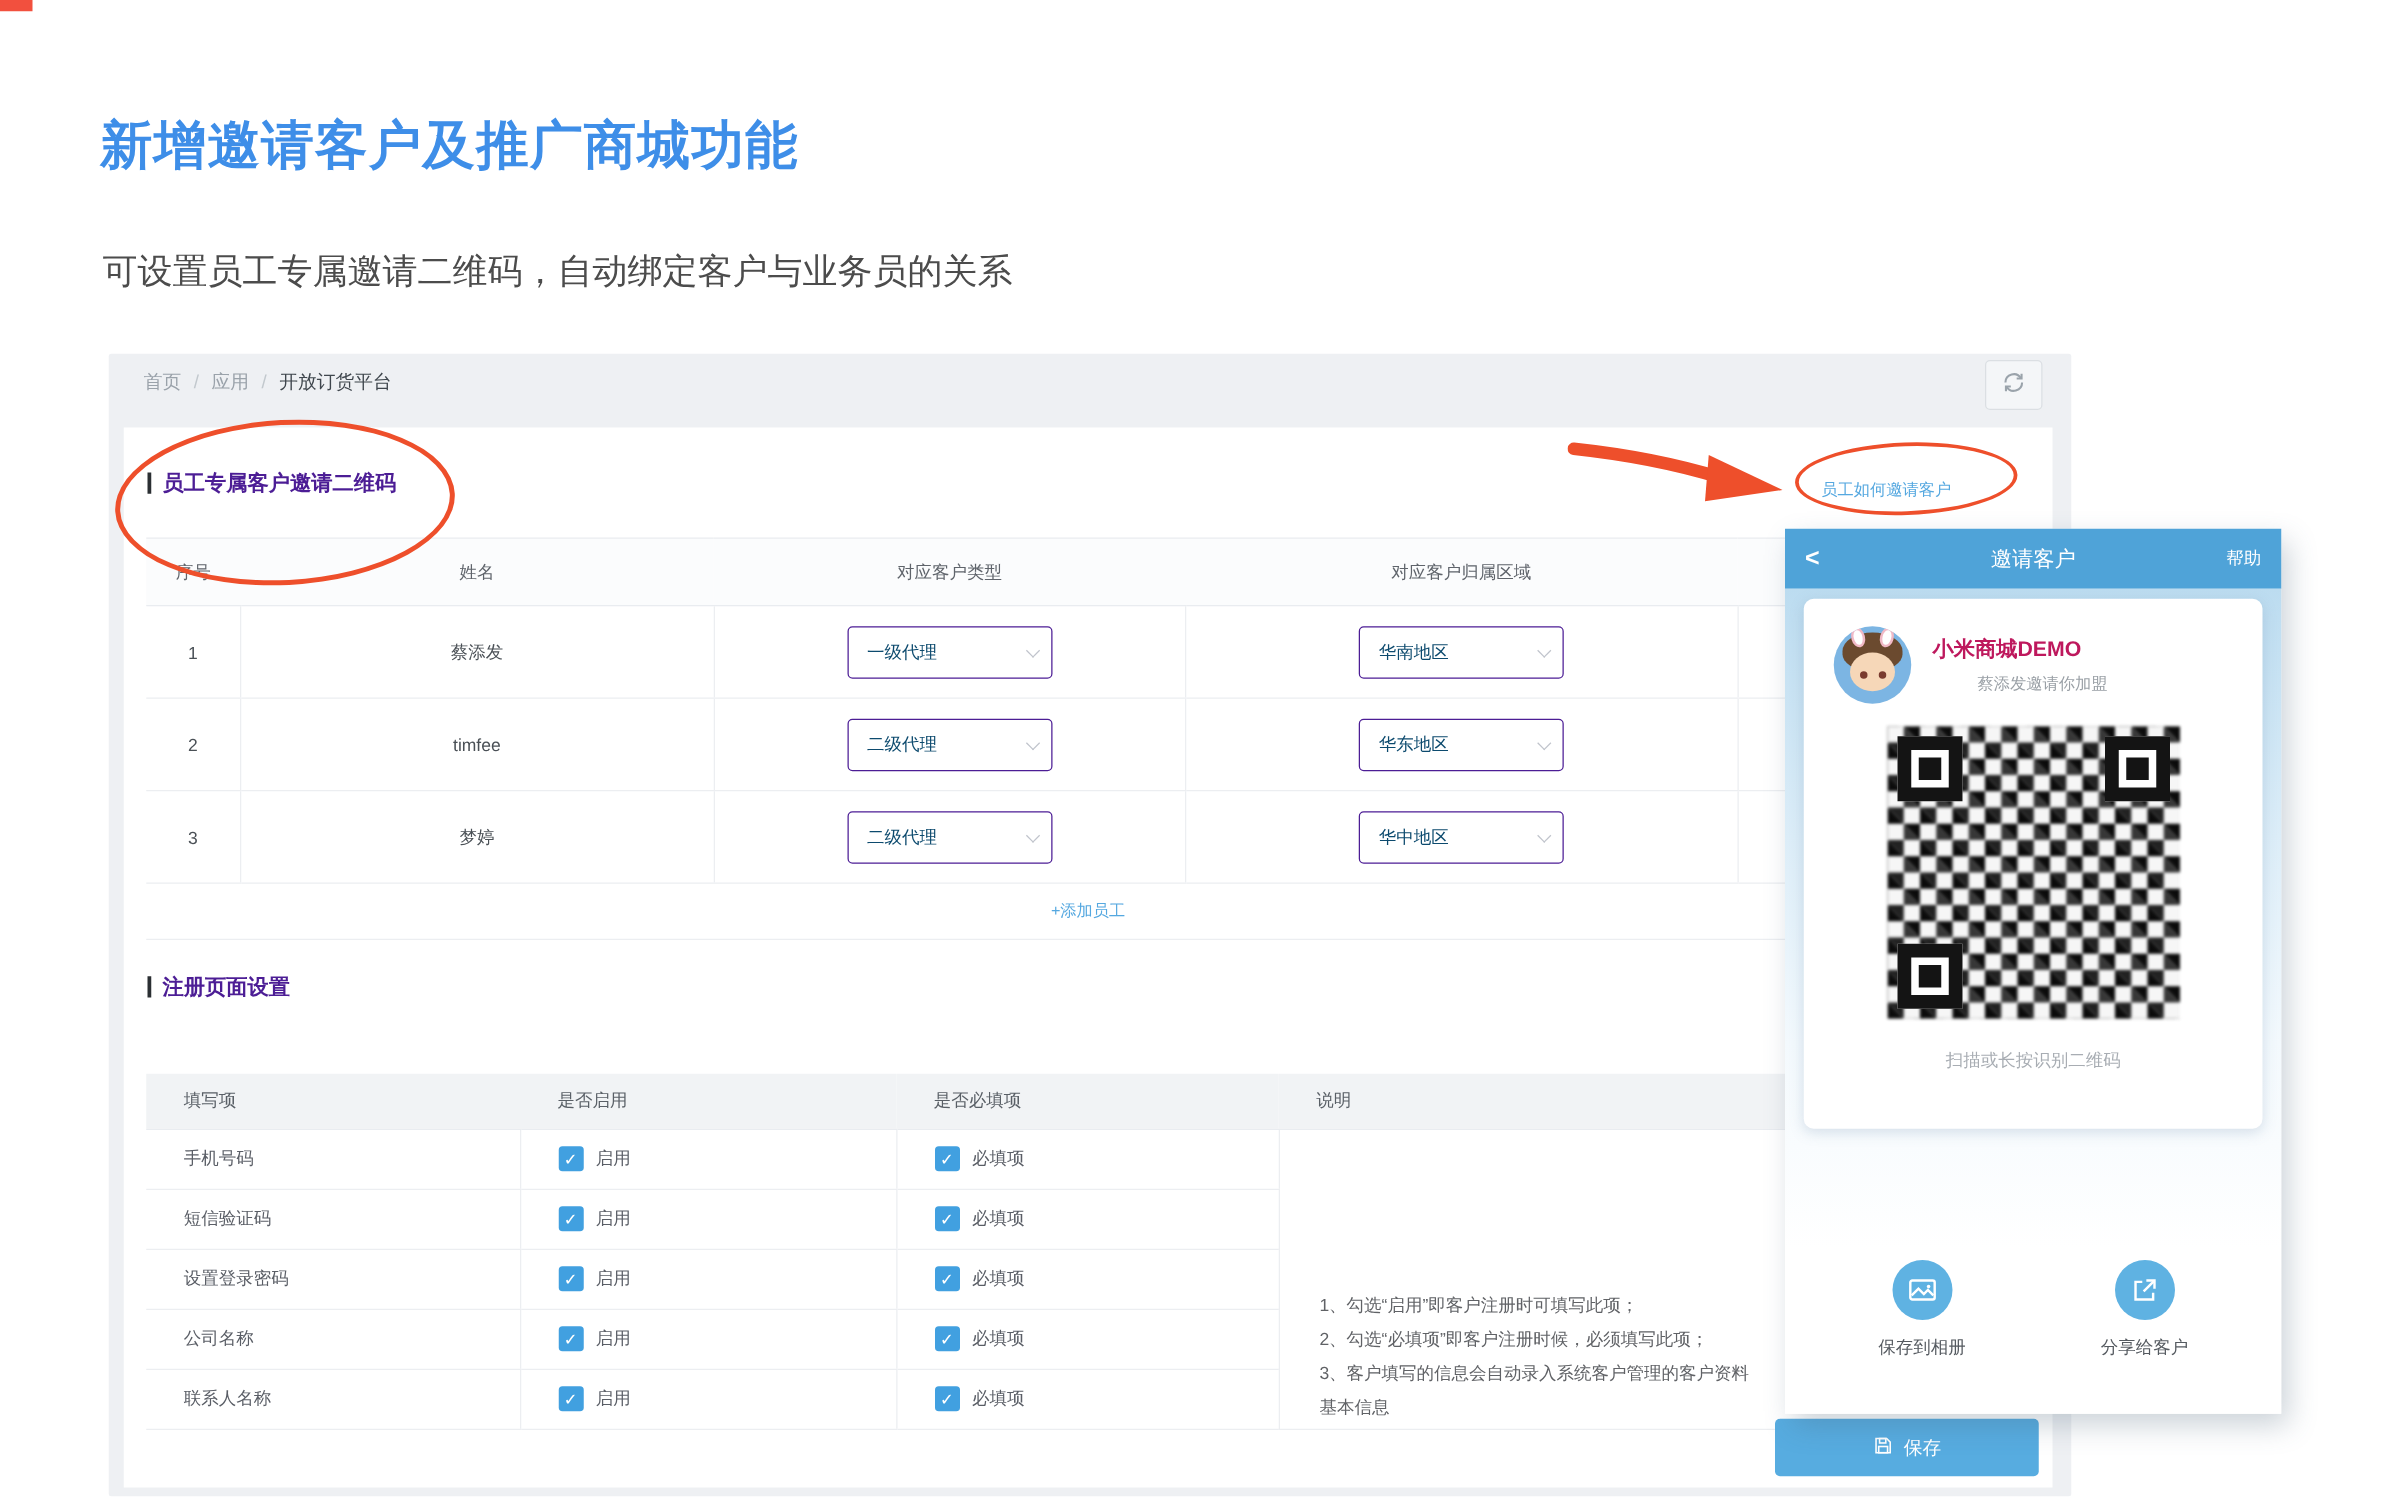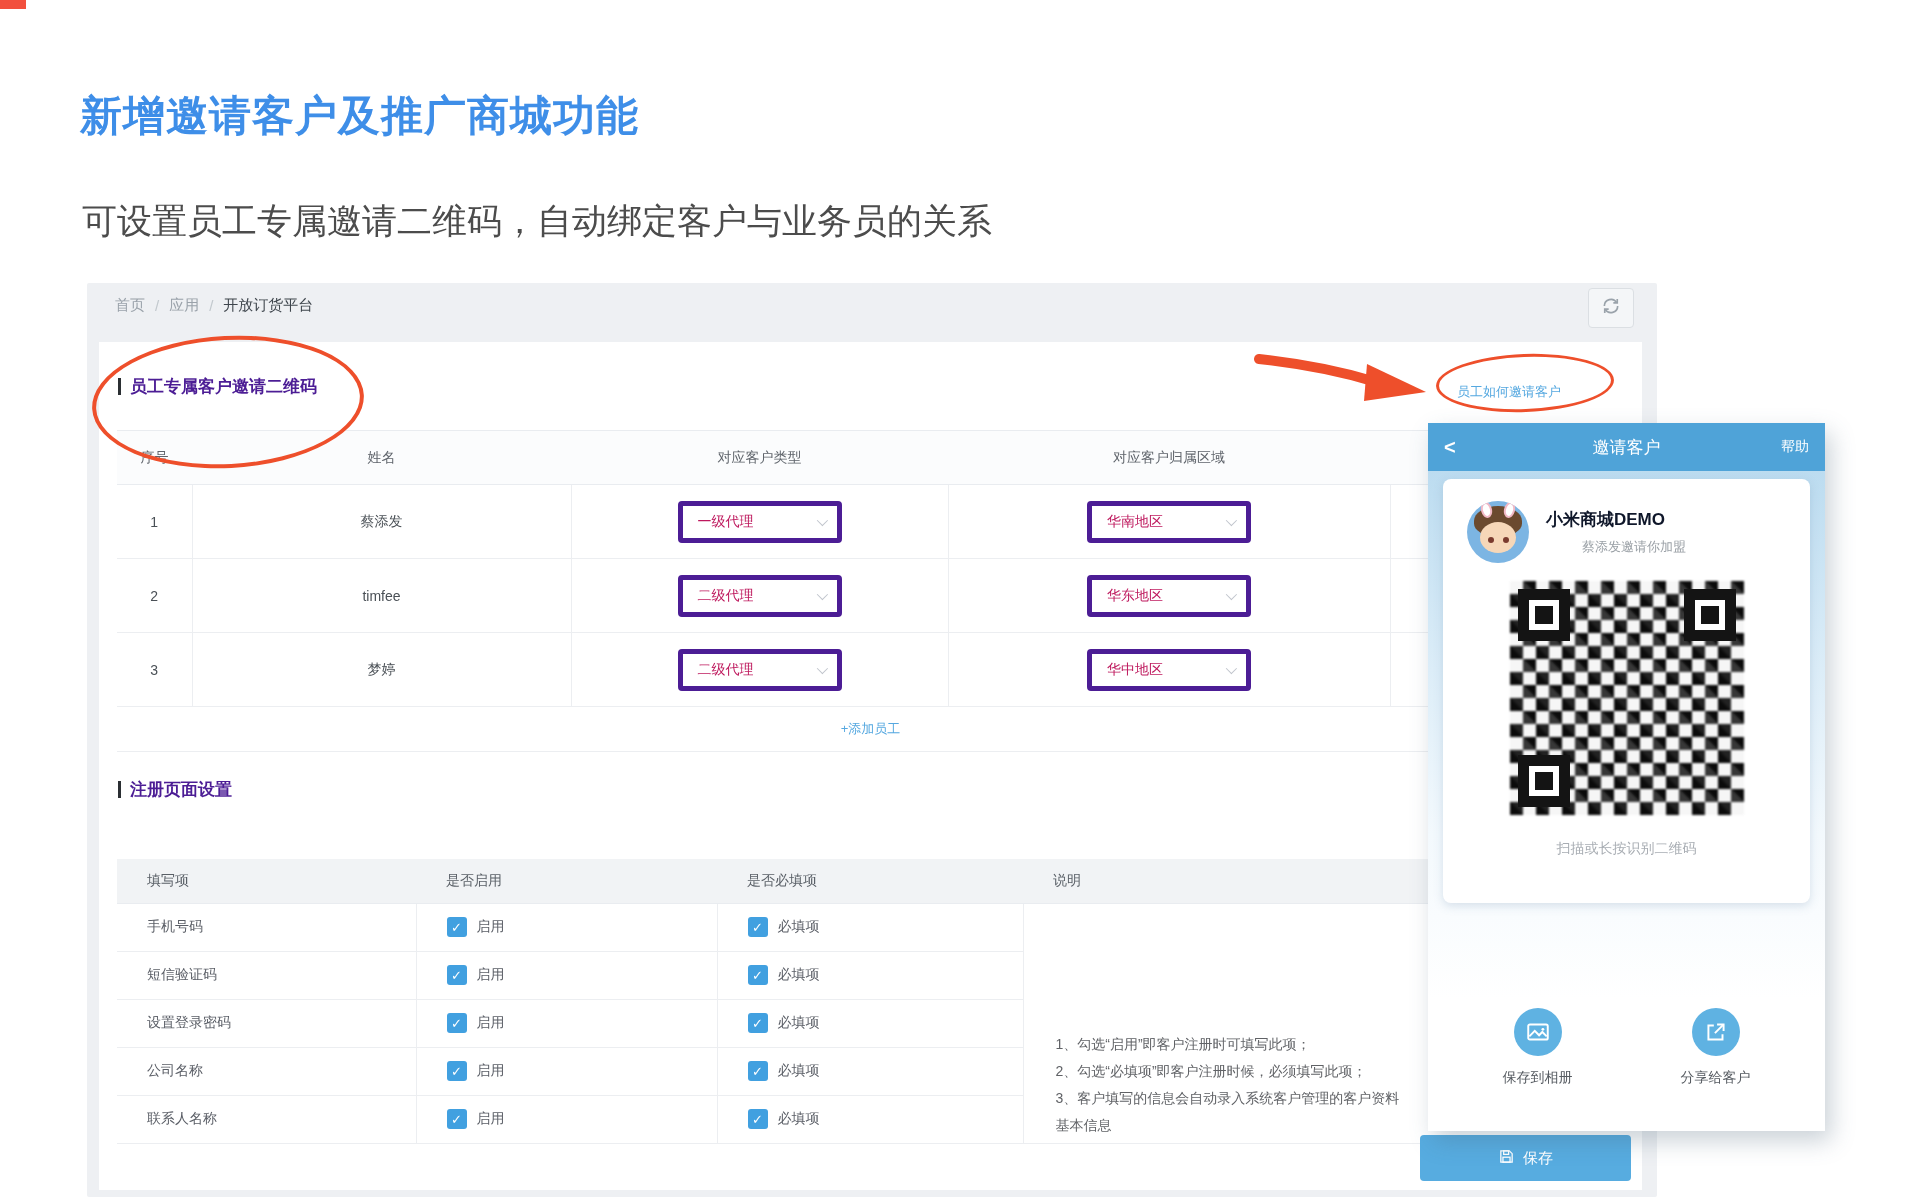--- a/index.html
+++ b/index.html
@@ -4,21 +4,21 @@
 <style>
   * { margin:0; padding:0; box-sizing:border-box; }
   html,body { background:#fff; }
   .page{ position:relative; width:1920px; height:1200px; overflow:hidden; background:#fff;
          font-family:"Liberation Sans", sans-serif; color:#4a4f55; }
 
   .corner-mark{ position:absolute; left:0; top:0; width:26px; height:9px; background:#f2503e; }
 
   
   .page-title{ position:absolute; left:80px; top:88px; font-size:42px; font-weight:bold; color:#3e8ee8; letter-spacing:1px;}
-  .page-subtitle{ position:absolute; left:82px; top:198px; font-size:35px; color:#4c4c4c; }
+  .page-subtitle{ position:absolute; left:82px; top:198px; font-size:28px; color:#4c4c4c; }
 
   
   .panel{ position:absolute; left:87px; top:283px; width:1570px; height:914px; background:#eef0f3; border-radius:2px; }
   .breadcrumb{ position:absolute; left:28px; top:13px; font-size:15px; color:#9aa2aa; display:flex; gap:10px; align-items:center;}
   .breadcrumb .sep{ color:#c2c8cd; }
   .breadcrumb .current{ color:#3f464d; font-weight:500; }
   .refresh-btn{ position:absolute; left:1501px; top:5px; width:46px; height:40px; border:1px solid #dbdfe3;
                 border-radius:4px; background:#f4f6f8; display:flex; align-items:center; justify-content:center; cursor:pointer;}
 
   
@@ -31,22 +31,22 @@
 
   
   table{ border-collapse:collapse; table-layout:fixed; }
   .emp-table{ position:absolute; left:18px; top:88px; width:1507px; background:#fff; }
   .emp-table th{ height:54px; font-size:14px; font-weight:normal; color:#5f646b; background:#fbfcfd;
                  border-top:1px solid #e9ecf0; border-bottom:1px solid #e9ecf0; text-align:center; }
   .emp-table td{ height:74px; font-size:14px; color:#4a5056; text-align:center;
                  border-bottom:1px solid #eceef1; }
   .emp-table td + td{ border-left:1px solid #eceef1; }
   .dd{ display:inline-flex; align-items:center; justify-content:space-between; width:164px; height:42px;
-       border:5px solid #4c1d95; border-radius:4px; padding:0 12px 0 15px; background:#fff; cursor:pointer;
-       color:#be185d; }
+       border:1px solid #4c1d95; border-radius:4px; padding:0 12px 0 15px; background:#fff; cursor:pointer;
+       color:#0c4a6e; }
   .chev{ width:8px; height:8px; border-right:1px solid #c0c4cc; border-bottom:1px solid #c0c4cc;
          transform:rotate(45deg) translateY(-2px); }
   .add-row{ position:absolute; left:18px; top:364px; width:1507px; height:46px; display:flex; align-items:center;
             justify-content:center; border-bottom:1px solid #eceef1; }
   .add-row a{ font-size:13px; color:#55a8e0; cursor:pointer; text-decoration:none; }
 
   
   .set-table{ position:absolute; left:18px; top:517px; width:1507px; }
   .set-table th{ height:44px; background:#f1f3f5; font-size:14px; font-weight:normal; color:#595f66;
                  text-align:left; padding-left:30px; border-bottom:1px solid #e9ecf0; }
@@ -79,21 +79,21 @@
   .avatar{ position:relative; width:62px; height:62px; border-radius:50%; background:#7cb5e3; overflow:hidden; flex:none;}
   .avatar::before{ content:""; position:absolute; top:5px; left:7px; right:7px; height:30px; background:#6b4a2f;
        border-radius:50% 50% 42% 42%; }
   .avatar::after{ content:""; position:absolute; top:21px; left:13px; width:36px; height:31px; background:#f6d7b8;
        border-radius:50%; }
   .avatar .ear{ position:absolute; top:1px; width:11px; height:16px; background:#fff; border:2px solid #f1b9c6;
        border-radius:50%; z-index:2;}
   .ear.l{ left:14px; transform:rotate(-14deg);} .ear.r{ right:14px; transform:rotate(14deg);}
   .avatar .eyes{ position:absolute; top:36px; left:21px; width:6px; height:6px; background:#7a3b2e; border-radius:50%;
        box-shadow:15px 0 0 #7a3b2e; z-index:3;}
-  .shop-name{ font-size:17px; font-weight:bold; color:#0f172a; }
+  .shop-name{ font-size:17px; font-weight:bold; color:#be185d; }
   .invite-text{ font-size:13px; color:#9aa0a6; margin-top:7px;margin-left:36px; }
   .qr-wrap{ margin:18px auto 0; width:234px; height:234px; position:relative; background:#fff; }
   .qr-noise{ position:absolute; inset:0;
      background-color:#fff;
      background-image:
        linear-gradient(45deg,#111 25%,transparent 25%,transparent 75%,#111 75%),
        linear-gradient(45deg,#3a3a3a 25%,#f0f0f0 25%,#f0f0f0 75%,#262626 75%),
        repeating-linear-gradient(90deg,rgba(0,0,0,.55) 0 9px,rgba(255,255,255,.0) 9px 21px);
      background-size:26px 26px,26px 26px,37px 37px;
      background-position:0 0,13px 13px,0 0;

